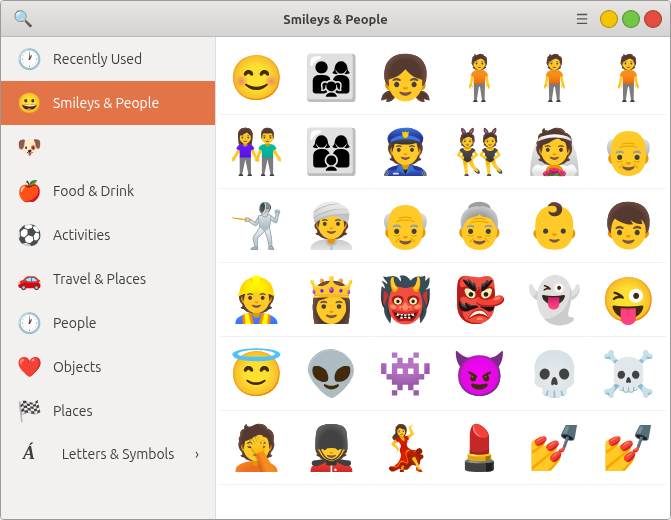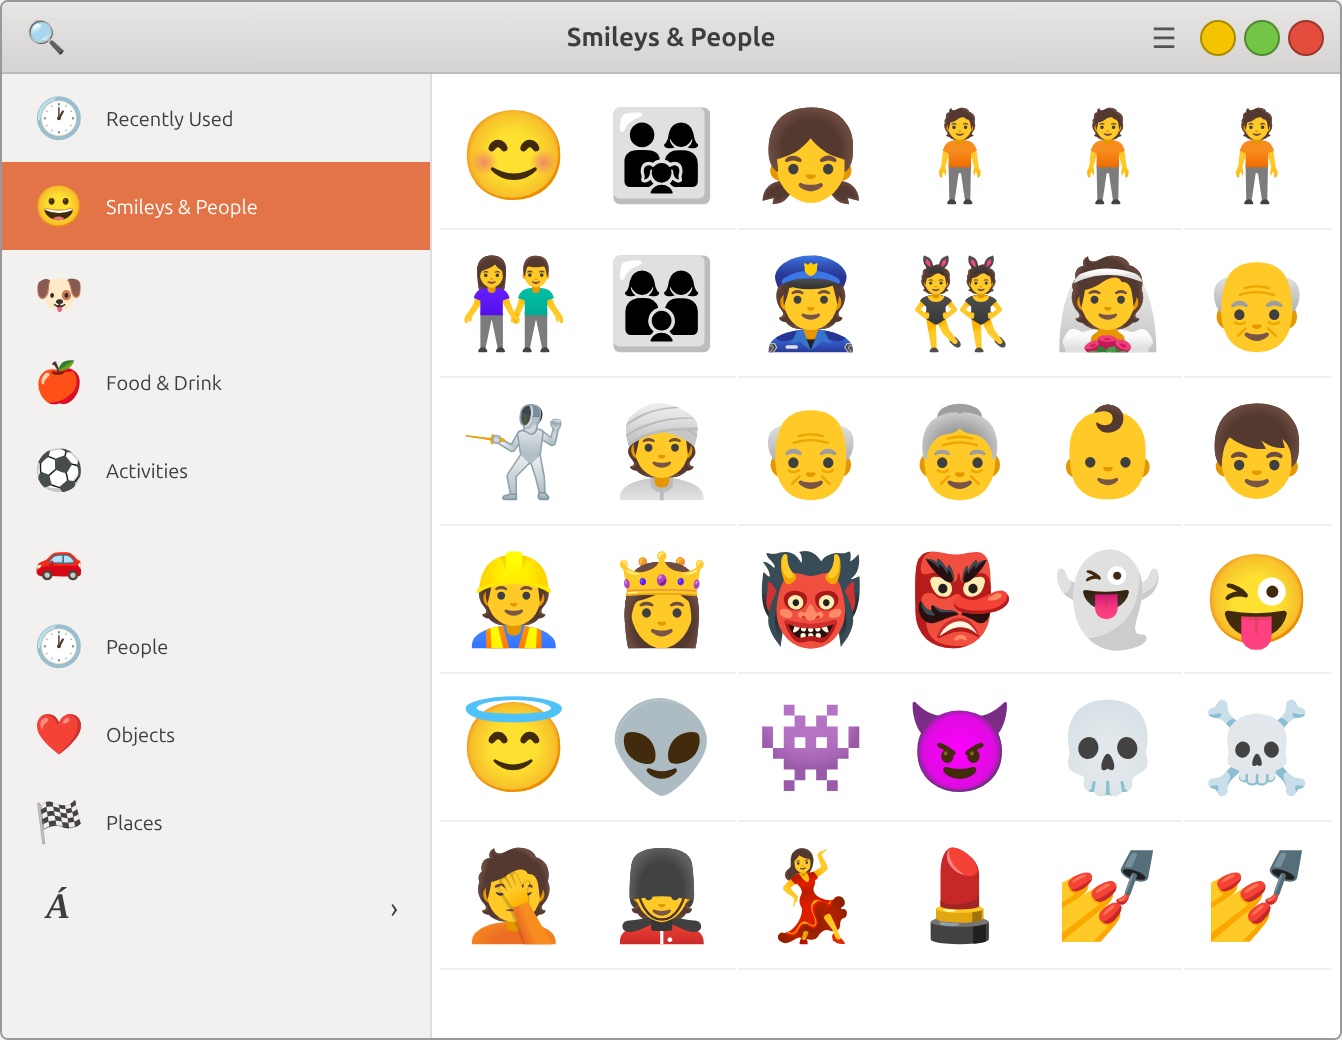--- a/index.html
+++ b/index.html
@@ -110,21 +110,21 @@
       background: #e37447;
       color: white;
     }
     .sidebar-item .icon {
       font-size: 20px;
       width: 24px;
       text-align: center;
       flex-shrink: 0;
     }
     .sidebar-item .label {
-      font-size: 10px;
+      font-size: 14px;
     }
     .sidebar-item.letters-symbols {
       display: flex;
       justify-content: space-between;
     }
     .emoji-panel {
       flex: 1;
       overflow-y: auto;
       background: white;
       padding: 4px;
@@ -184,35 +184,37 @@
       <div class="sidebar-item">
         <span class="icon">🍎</span>
         <span class="label">Food &amp; Drink</span>
       </div>
       <div class="sidebar-item">
         <span class="icon">⚽</span>
         <span class="label">Activities</span>
       </div>
       <div class="sidebar-item">
         <span class="icon">🚗</span>
+        <span class="label">Travel &amp; Places</span>
       </div>
       <div class="sidebar-item">
         <span class="icon">🕐</span>
         <span class="label">People</span>
       </div>
       <div class="sidebar-item">
         <span class="icon">❤️</span>
         <span class="label">Objects</span>
       </div>
       <div class="sidebar-item">
         <span class="icon">🏁</span>
         <span class="label">Places</span>
       </div>
       <div class="sidebar-item letters-symbols">
         <span class="icon" style="font-family:serif;font-style:italic;font-size:18px;font-weight:bold;">Á</span>
+        <span class="label">Letters &amp; Symbols</span>
         <span>›</span>
       </div>
     </div>
     <div class="emoji-panel">
       <div class="emoji-grid">
 
         <div class="emoji-cell">😊</div>
         <div class="emoji-cell">👨‍👩‍👧</div>
         <div class="emoji-cell">👧</div>
         <div class="emoji-cell">🧍</div>

